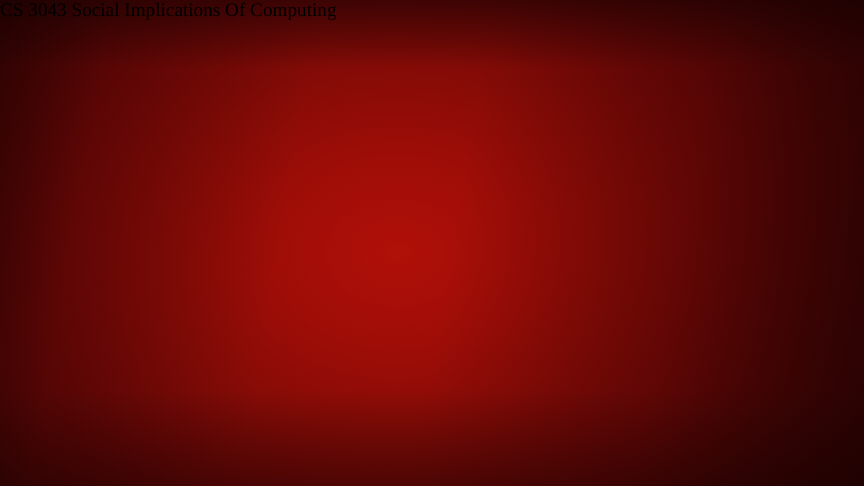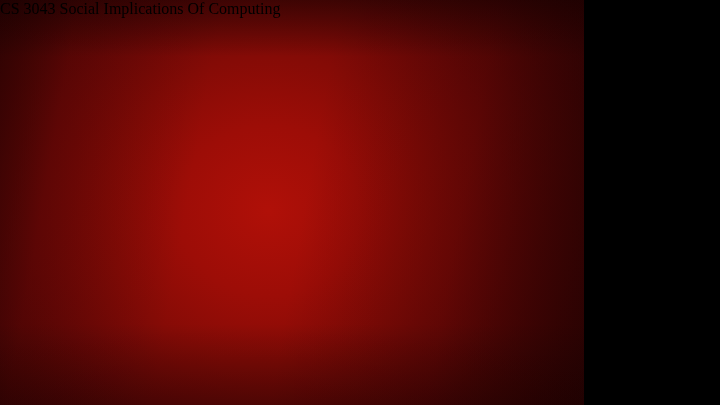--- a/index.html
+++ b/index.html
@@ -2,21 +2,21 @@
 <html><head>
 <meta charset="utf-8">
 <style>
   html, body {
     margin: 0;
     padding: 0;
     background: #000;
   }
   #slide {
     position: relative;
-    width: 584px;
+    width: 720px;
     height: 405px;
     overflow: hidden;
     font-family: "Liberation Serif", "DejaVu Serif", serif;
     background: #5a0a0a;
   }
   
   .bg-base {
     position: absolute;
     inset: 0;
     background:

